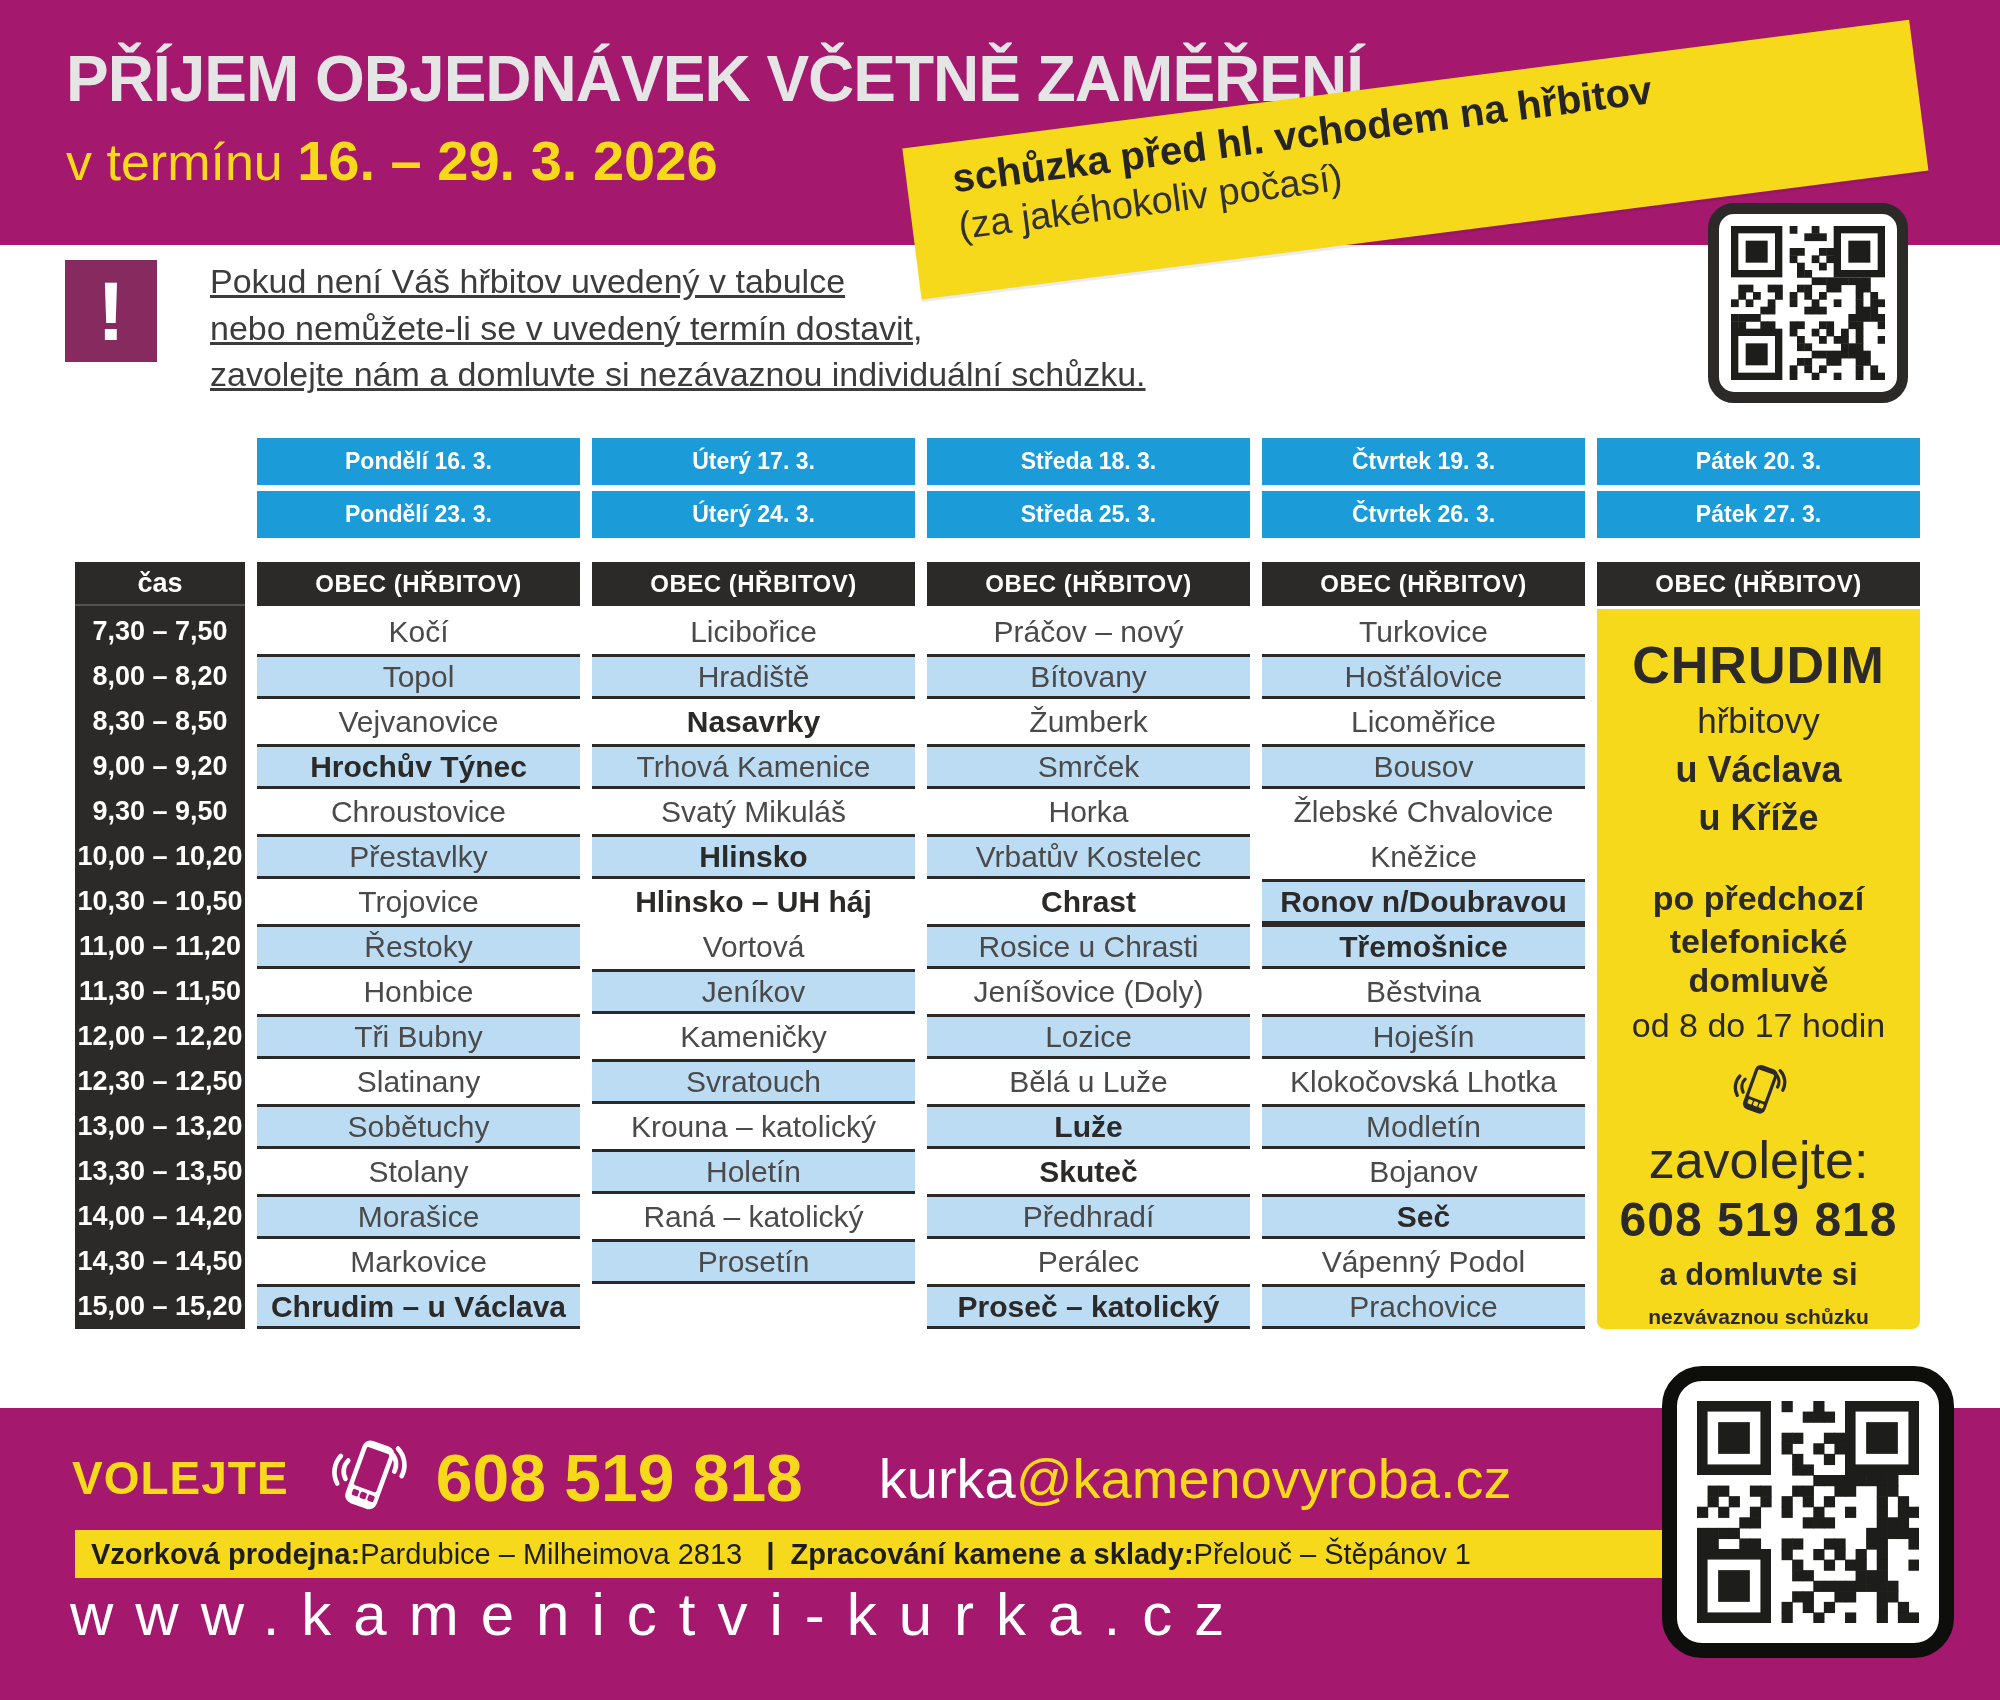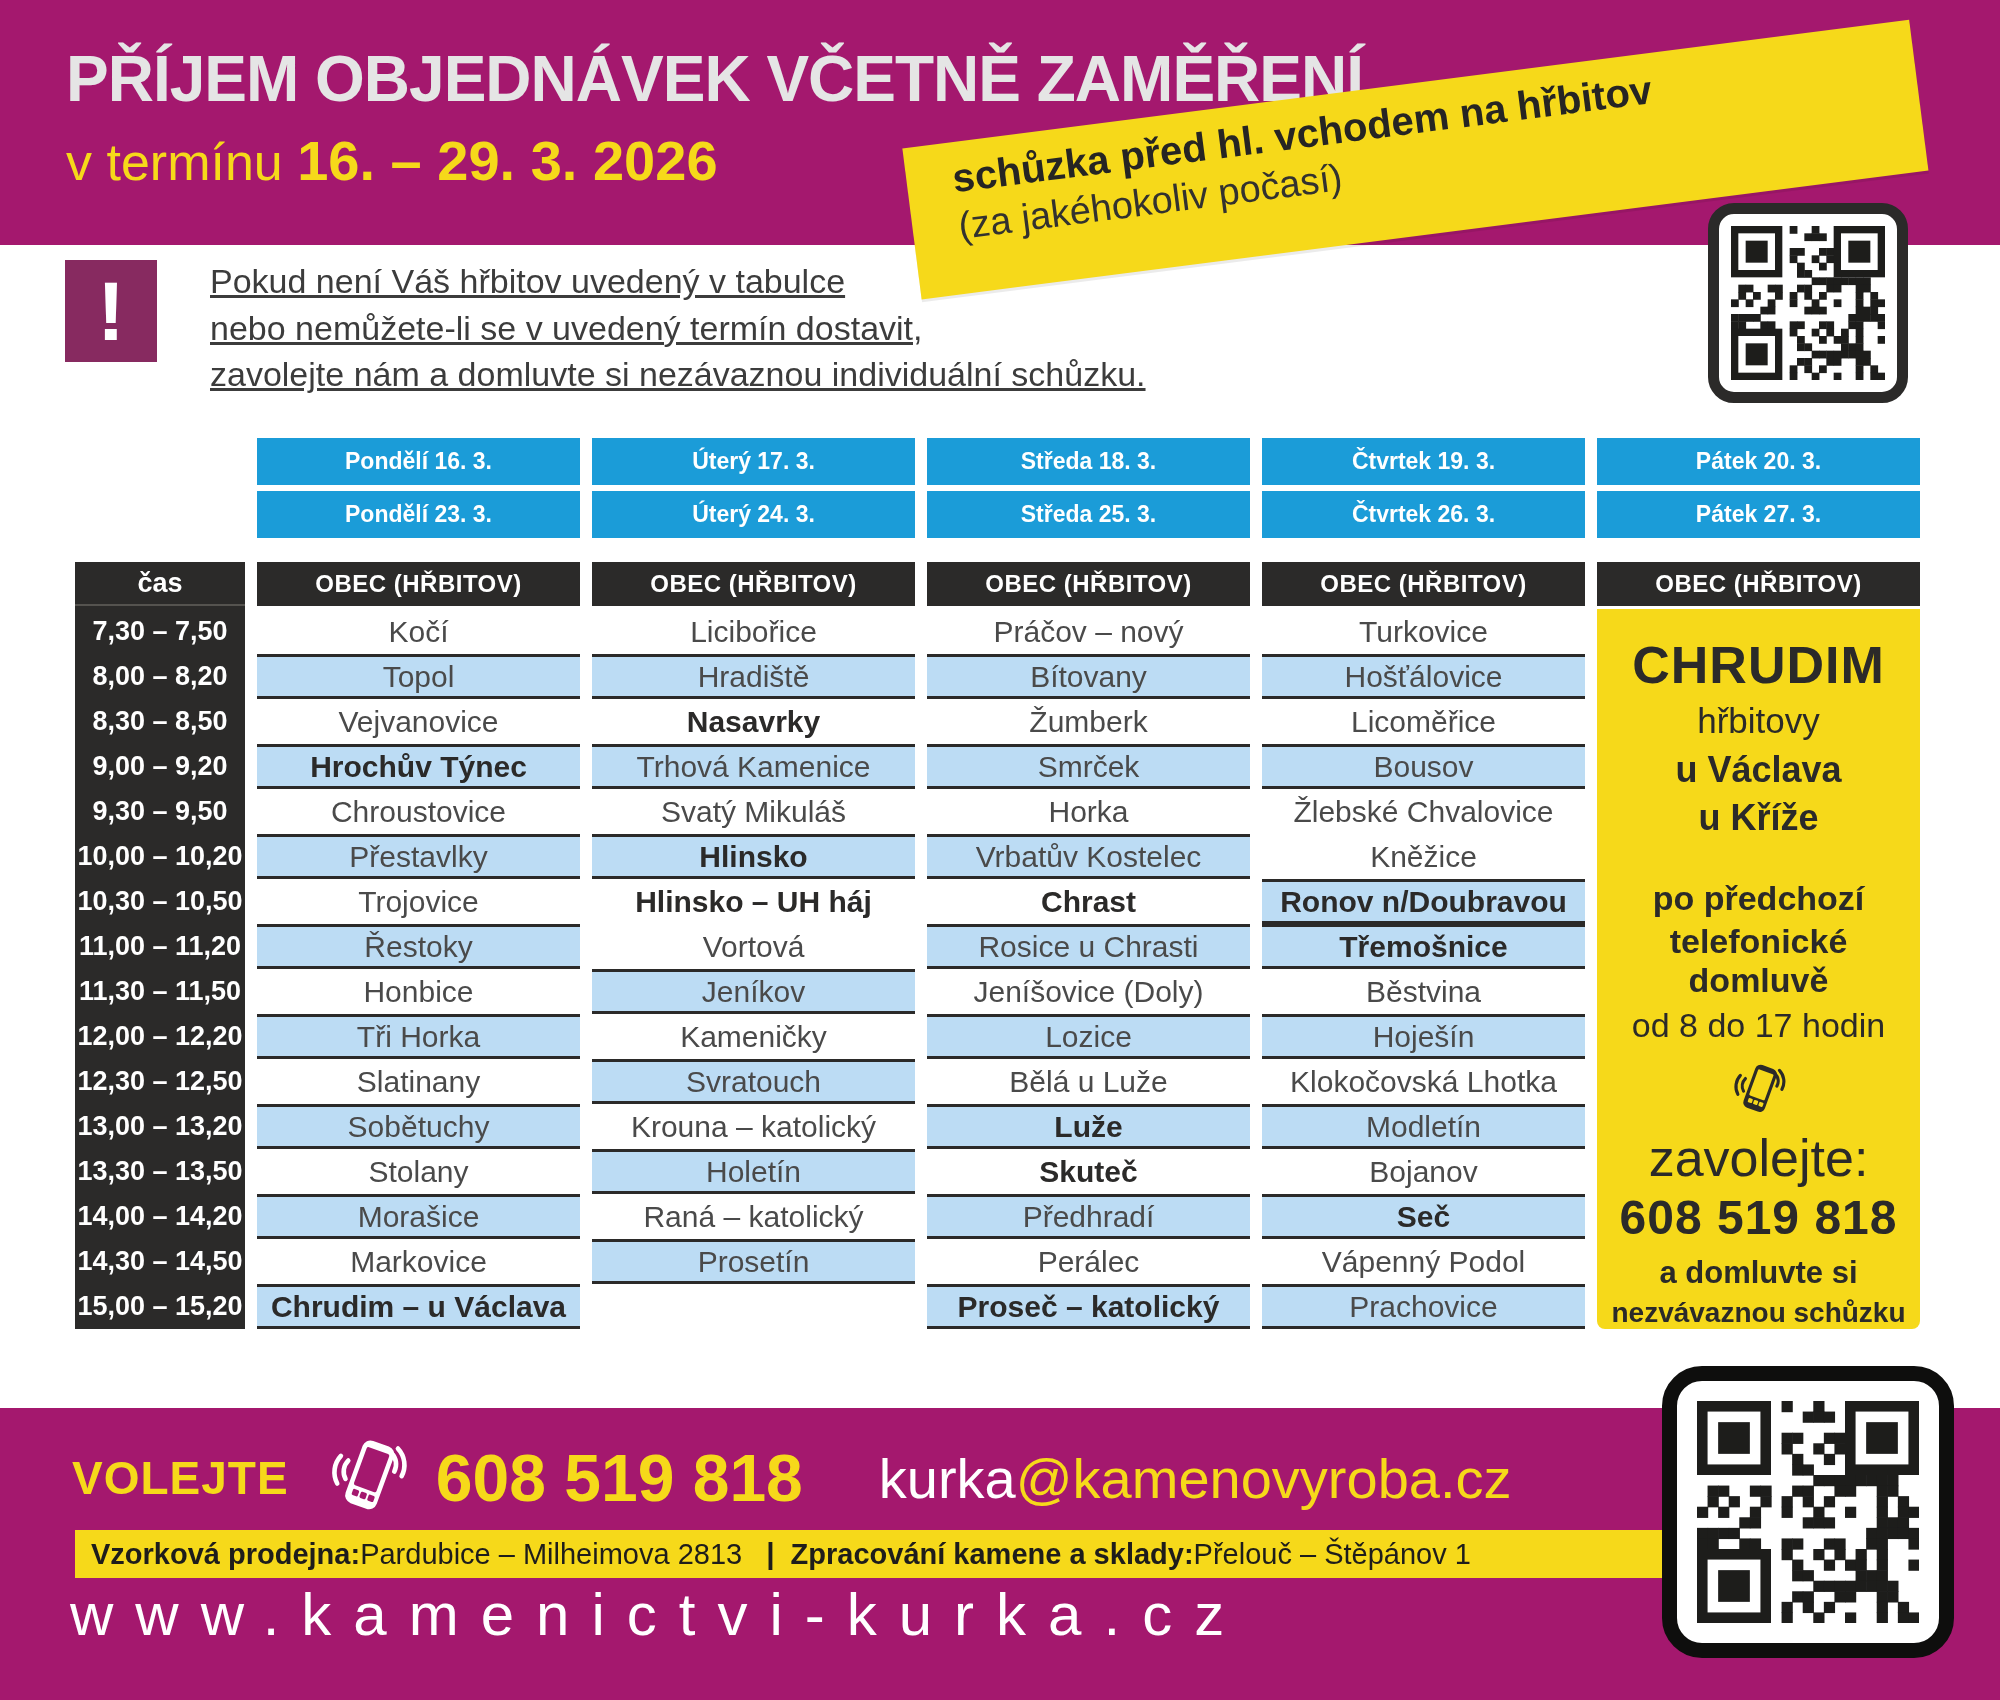--- a/index.html
+++ b/index.html
@@ -63,21 +63,21 @@
   .chrudim .t2{font-size:35px;margin-top:6px;}
   .chrudim .t3{font-size:36px;font-weight:700;margin-top:8px;}
   .chrudim .t4{font-size:36px;font-weight:700;margin-top:6px;}
   .chrudim .t5{font-size:34px;font-weight:700;margin-top:40px;}
   .chrudim .t6{font-size:34px;font-weight:700;margin-top:4px;}
   .chrudim .t7{font-size:34px;margin-top:6px;}
   .chrudim .phone-ic{margin-top:14px;height:104px;}
   .chrudim .t8{font-size:52px;margin-top:6px;}
   .chrudim .t9{font-size:48px;font-weight:700;margin-top:2px;letter-spacing:1px;}
   .chrudim .t10{font-size:31px;font-weight:700;margin-top:10px;}
-  .chrudim .t11{font-size:28px;font-weight:700;margin-top:6px;}
+  .chrudim .t11{font-size:21px;font-weight:700;margin-top:12px;}
 
   
   .footer-band{position:absolute;left:0;top:1408px;width:2000px;height:292px;background:var(--magenta);}
   .volejte-row{position:absolute;left:72px;top:24px;display:flex;align-items:center;}
   .volejte-label{color:var(--yellow);font-size:46px;font-weight:700;letter-spacing:1px;}
   .volejte-row .phone-ic{margin:0 18px 0 28px;height:92px;}
   .footer-phone{color:var(--yellow);font-size:66px;font-weight:700;white-space:nowrap;}
   .footer-email{font-size:56px;margin-left:76px;white-space:nowrap;}
   .footer-email .u{color:#fff;}
   .footer-email .d{color:var(--yellow);}
@@ -285,21 +285,21 @@
         <div class="obec-bar">OBEC (HŘBITOV)</div>
         <div class="cell">Kočí</div>
         <div class="cell alt">Topol</div>
         <div class="cell">Vejvanovice</div>
         <div class="cell alt bold">Hrochův Týnec</div>
         <div class="cell">Chroustovice</div>
         <div class="cell alt">Přestavlky</div>
         <div class="cell">Trojovice</div>
         <div class="cell alt">Řestoky</div>
         <div class="cell">Honbice</div>
-        <div class="cell alt">Tři Horka</div>
+        <div class="cell alt">Tři Bubny</div>
         <div class="cell">Slatinany</div>
         <div class="cell alt">Sobětuchy</div>
         <div class="cell">Stolany</div>
         <div class="cell alt">Morašice</div>
         <div class="cell">Markovice</div>
         <div class="cell alt bold">Chrudim – u Václava</div>
       </div>
     <div class="obec-col">
         <div class="obec-bar">OBEC (HŘBITOV)</div>
         <div class="cell">Licibořice</div>

